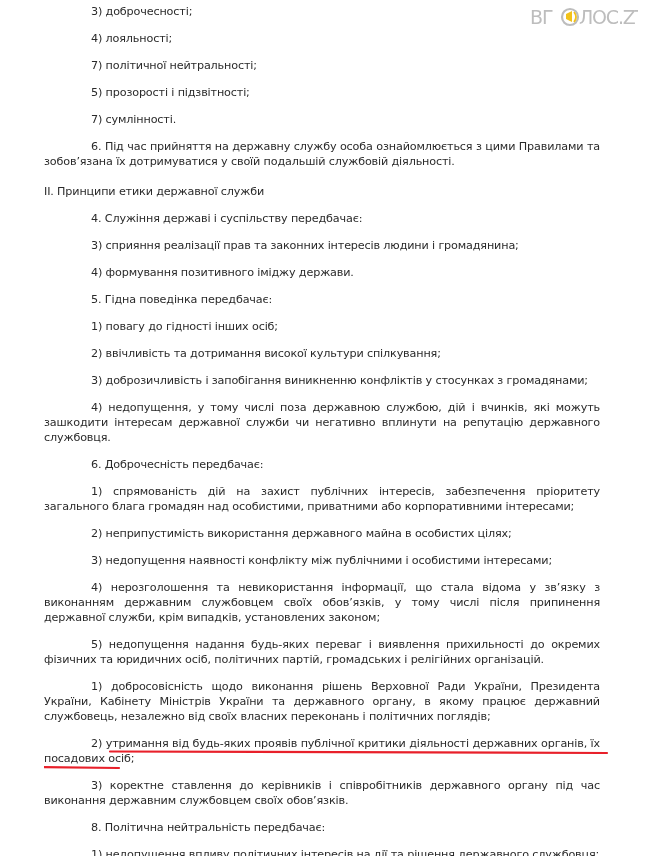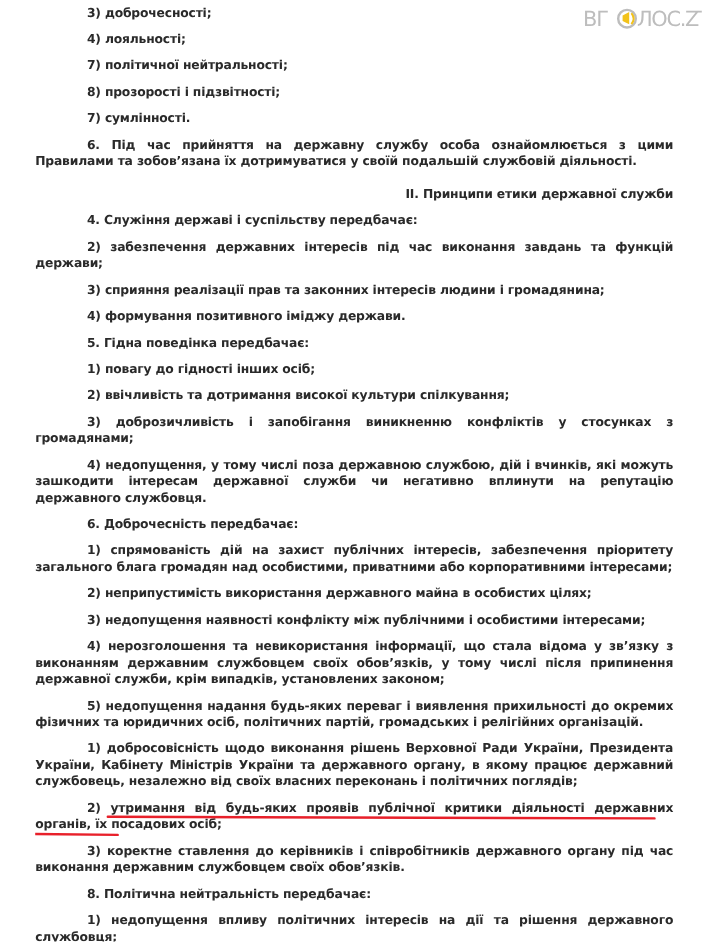--- a/index.html
+++ b/index.html
@@ -3,24 +3,24 @@
 <meta charset="utf-8">
 <style>
   html, body { margin: 0; padding: 0; background: #ffffff; }
   body {
     width: 648px; height: 856px; overflow: hidden; position: relative;
     font-family: "DejaVu Sans", sans-serif;
     font-size: 11.2px; color: #2a2a2a;
   }
   .doc { position: absolute; left: 32px; top: 0; width: 580px; }
   .p {
-    margin: 0; line-height: 15px; text-align: justify;
-    text-indent: 47px; letter-spacing: -0.15px; font-weight: bold;
+    margin: 12px; line-height: 15px; text-align: justify;
+    text-indent: 47px; letter-spacing: -0.15px;
   }
-  .center { text-align: right; text-indent: 0; }
+  .center { text-align: left; text-indent: 0; }
   .logo {
     position: absolute; right: 10px; top: 6px; width: 108px; height: 22px;
   }
   .mark { position: relative; }
   .underline-svg { position: absolute; left: 0; top: 0; pointer-events: none; }
 </style>
 </head>
 <body>
 
 <div class="logo">
@@ -32,26 +32,25 @@
       <path d="M44 6 Q48 11 44 16" fill="none" stroke="#f2c21a" stroke-width="1.8"></path>
     </g>
     <text x="49" y="18" font-family="DejaVu Sans, sans-serif" font-size="19" fill="#bdbdbd" letter-spacing="-1.2">ЛОС.ZT</text>
   </svg>
 </div>
 
 <div class="doc">
   <p class="p" style="margin-top:4px">3) доброчесності;</p>
   <p class="p" style="margin-top:9px">4) лояльності;</p>
   <p class="p" style="margin-top:9px">7) політичної нейтральності;</p>
-  <p class="p" style="margin-top:9px">8) прозорості і підзвітності;</p>
+  <p class="p" style="margin-top:9px">5) прозорості і підзвітності;</p>
   <p class="p" style="margin-top:9px">7) сумлінності.</p>
   <p class="p" style="margin-top:9px">6. Під час прийняття на державну службу особа ознайомлюється з цими Правилами та зобов’язана їх дотримуватися у своїй подальшій службовій діяльності.</p>
   <p class="p center" style="margin-top:15px">II. Принципи етики державної служби</p>
   <p class="p" style="margin-top:9px">4. Служіння державі і суспільству передбачає:</p>
-  <p class="p" style="margin-top:9px">2) забезпечення державних інтересів під час виконання завдань та функцій держави;</p>
   <p class="p" style="margin-top:9px">3) сприяння реалізації прав та законних інтересів людини і громадянина;</p>
   <p class="p" style="margin-top:9px">4) формування позитивного іміджу держави.</p>
   <p class="p" style="margin-top:9px">5. Гідна поведінка передбачає:</p>
   <p class="p" style="margin-top:9px">1) повагу до гідності інших осіб;</p>
   <p class="p" style="margin-top:9px">2) ввічливість та дотримання високої культури спілкування;</p>
   <p class="p" style="margin-top:9px">3) доброзичливість і запобігання виникненню конфліктів у стосунках з громадянами;</p>
   <p class="p" style="margin-top:9px">4) недопущення, у тому числі поза державною службою, дій і вчинків, які можуть зашкодити інтересам державної служби чи негативно вплинути на репутацію державного службовця.</p>
   <p class="p" style="margin-top:9px">6. Доброчесність передбачає:</p>
   <p class="p" style="margin-top:9px">1) спрямованість дій на захист публічних інтересів, забезпечення пріоритету загального блага громадян над особистими, приватними або корпоративними інтересами;</p>
   <p class="p" style="margin-top:9px">2) неприпустимість використання державного майна в особистих цілях;</p>

